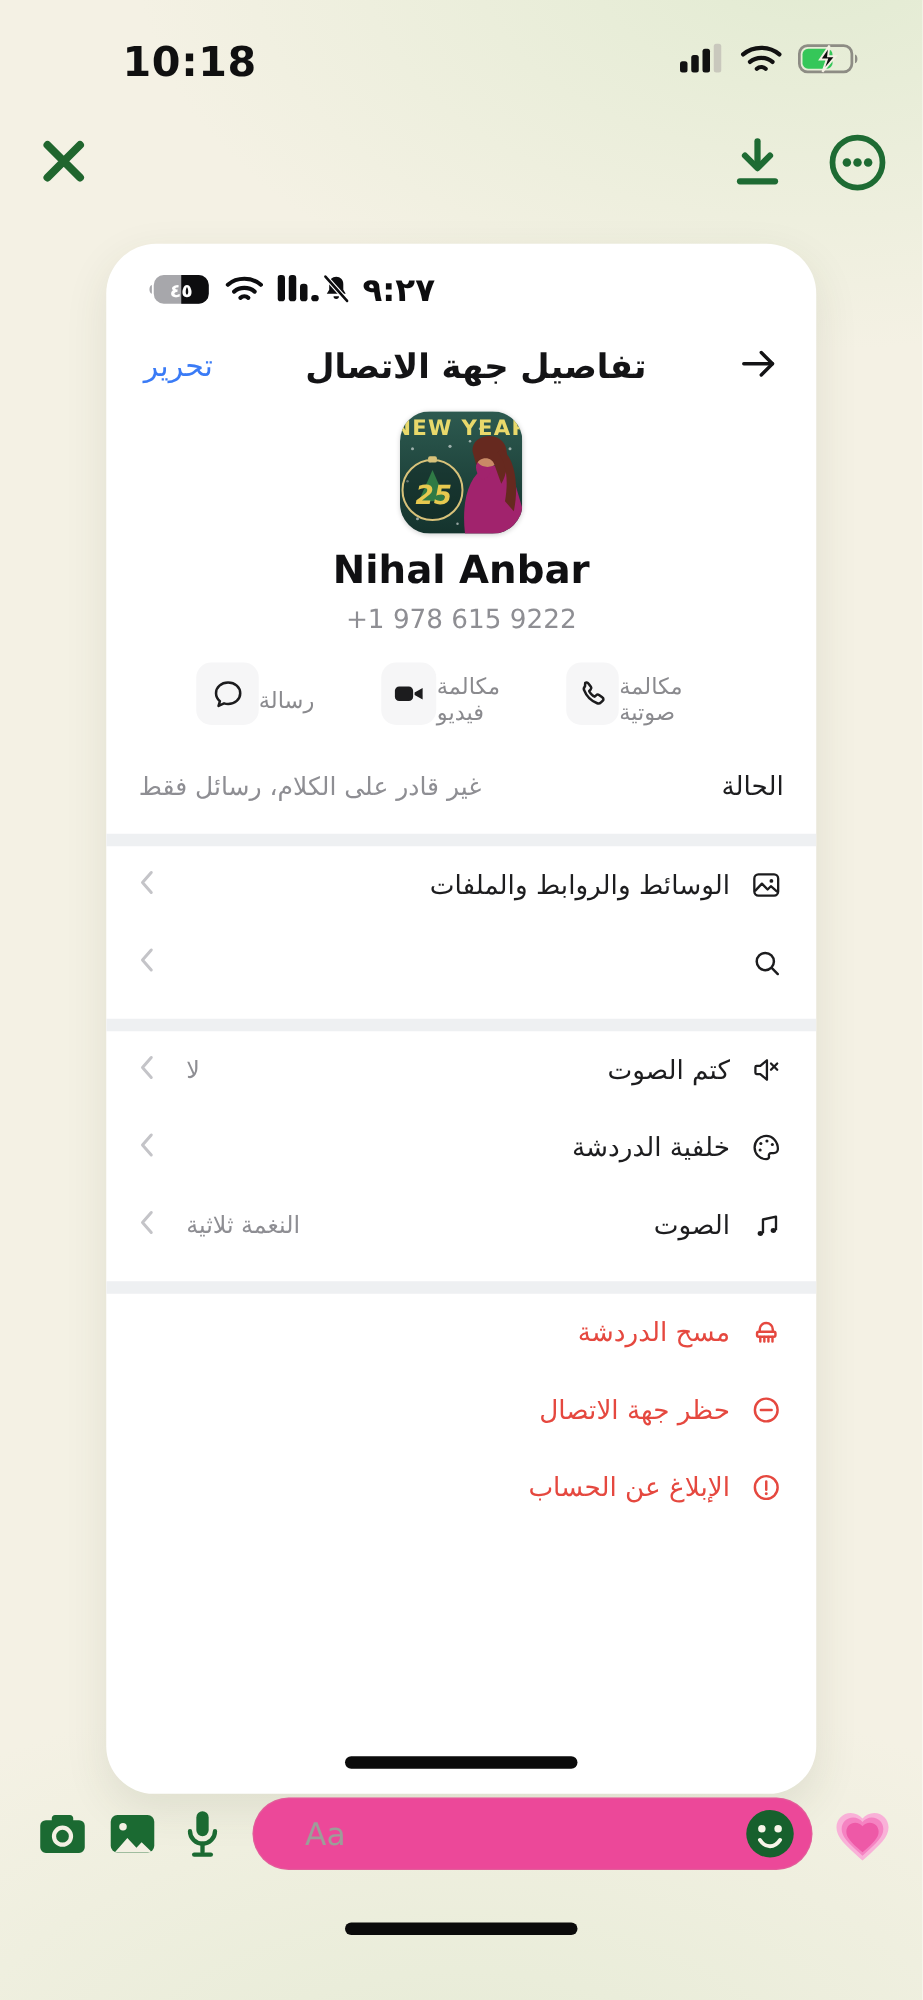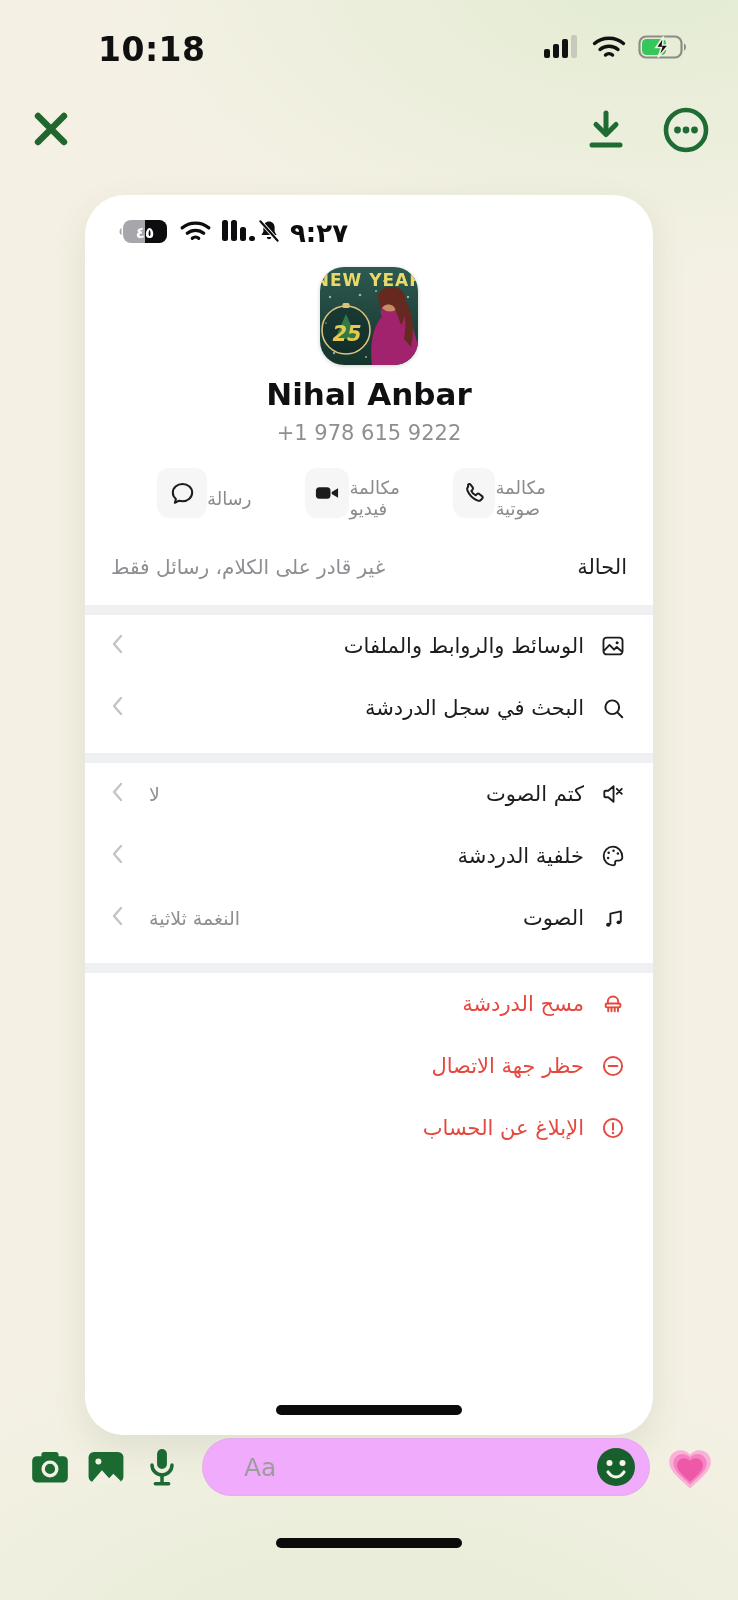--- a/index.html
+++ b/index.html
@@ -50,21 +50,21 @@
   .row { display:flex; align-items:center; height:62px; padding:0 26px; gap:15px; cursor:pointer; }
   .row-icon { width:28px; display:flex; align-items:center; justify-content:center; flex:none; }
   .row-label { font-size:21px; color:#1d1d1f; }
   .row-spacer { flex:1; }
   .row-value { font-size:19px; color:#8e8e93; margin-left:10px; }
   .row.danger .row-label { color:#e5483f; }
   .card-home { position:absolute; left:50%; bottom:20px; transform:translateX(-50%); width:186px; height:10px; border-radius:5px; background:#0b0b0b; }
   
   .composer { position:absolute; left:0; right:0; top:1436px; height:62px; display:flex; align-items:center; padding:0 22px; gap:0; }
   .c-icon { width:56px; display:flex; align-items:center; justify-content:center; flex:none; cursor:pointer; }
-  .field { position:relative; flex:1; height:58px; margin:0 14px 0 12px; background:#f0abfc; border-radius:29px; display:flex; align-items:center; box-shadow:inset 0 0 0 1px rgba(190,185,160,.18); }
+  .field { position:relative; flex:1; height:58px; margin:0 14px 0 12px; background:#ec4899; border-radius:29px; display:flex; align-items:center; box-shadow:inset 0 0 0 1px rgba(190,185,160,.18); }
   .field input { flex:1; height:100%; background:transparent; border:none; outline:none; padding:0 60px 0 42px; font-size:25px; font-family:"DejaVu Sans",sans-serif; color:#3a3a3c; }
   .field input::placeholder { color:#9d9d99; }
   .field-emoji { position:absolute; right:14px; top:50%; transform:translateY(-50%); cursor:pointer; display:flex; }
   .sticker-heart { width:52px; display:flex; align-items:center; justify-content:center; flex:none; cursor:pointer; }
   .home-indicator { position:absolute; left:50%; top:1538px; transform:translateX(-50%); width:186px; height:10px; border-radius:5px; background:#0b0b0b; }
 </style>
 </head>
 <body>
 
 <div class="os-bar">
@@ -163,20 +163,30 @@
             <path d="M12 3.2c-3 0-5.2 2.3-5.2 5.2v4.4L5 15.6h14l-1.8-2.8V8.4c0-2.9-2.2-5.2-5.2-5.2z" fill="#0d0d0f"></path>
             <path d="M10 17.5a2 2 0 0 0 4 0z" fill="#0d0d0f"></path>
             <path d="M4 3 20 21" stroke="#ffffff" stroke-width="3.6"></path>
             <path d="M4 3 20 21" stroke="#0d0d0f" stroke-width="1.9" stroke-linecap="round"></path>
           </svg>
       </span>
       <span class="in-time">٩:٢٧</span>
     </div>
   </div>
 
+  <div class="in-header">
+    <span class="edit-link">تحرير</span>
+    <span class="in-title">تفاصيل جهة الاتصال</span>
+    <span>
+      <svg width="32" height="30" viewBox="0 0 32 30" fill="none" stroke="#141416" stroke-width="2.7" stroke-linecap="round" stroke-linejoin="round">
+          <path d="M4 15h23"></path>
+          <path d="M18 6l9 9-9 9"></path>
+        </svg>
+    </span>
+  </div>
 
   <div class="avatar">
     <svg width="98" height="98" viewBox="0 0 98 98">
       <defs>
         <linearGradient id="tealbg" x1="0" y1="0" x2="0" y2="1">
           <stop offset="0" stop-color="#2d5a50"></stop>
             <stop offset="1" stop-color="#14332d"></stop>
         </linearGradient>
       </defs>
       <rect width="98" height="98" fill="url(#tealbg)"></rect>
@@ -263,21 +273,20 @@
           </svg>
       </span>
     </div>
     <div class="row">
       <span class="row-icon">
         <svg width="25" height="25" viewBox="0 0 24 24" fill="none" stroke="#1c1c1e" stroke-width="1.9" stroke-linecap="round">
             <circle cx="10.8" cy="10.8" r="6.6"></circle>
             <path d="M15.7 15.7 20.4 20.4"></path>
           </svg>
       </span>
-      <span class="row-label">البحث في سجل الدردشة</span>
       <span class="row-spacer"></span>
       <span class="row-value"></span>
       <span>
         <svg width="13" height="22" viewBox="0 0 13 22" fill="none" stroke="#c4c4c8" stroke-width="2.4" stroke-linecap="round" stroke-linejoin="round">
             <path d="M10 3 3 11l7 8"></path>
           </svg>
       </span>
     </div>
   </div>
 

